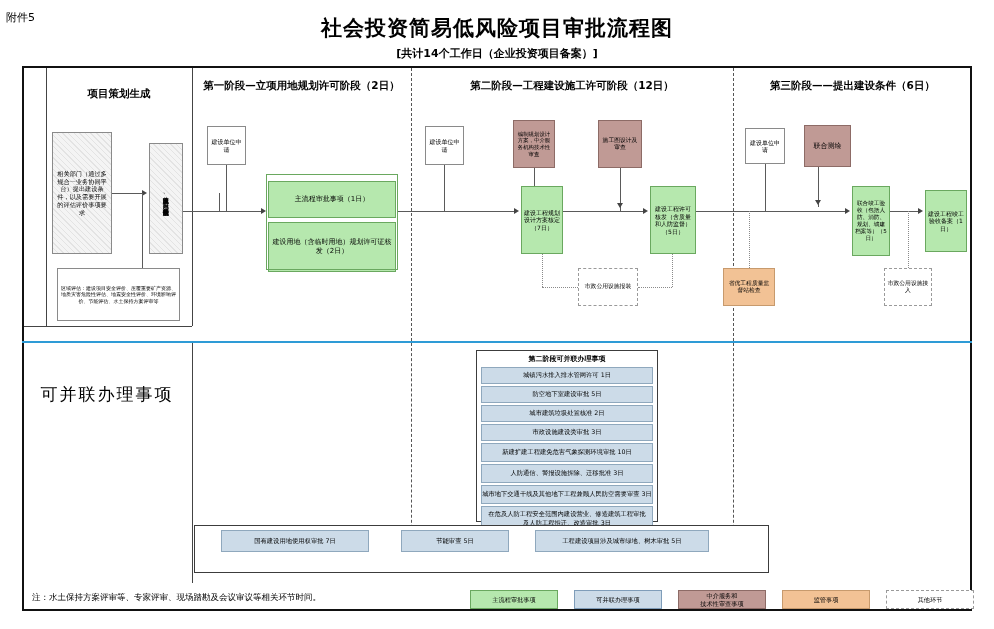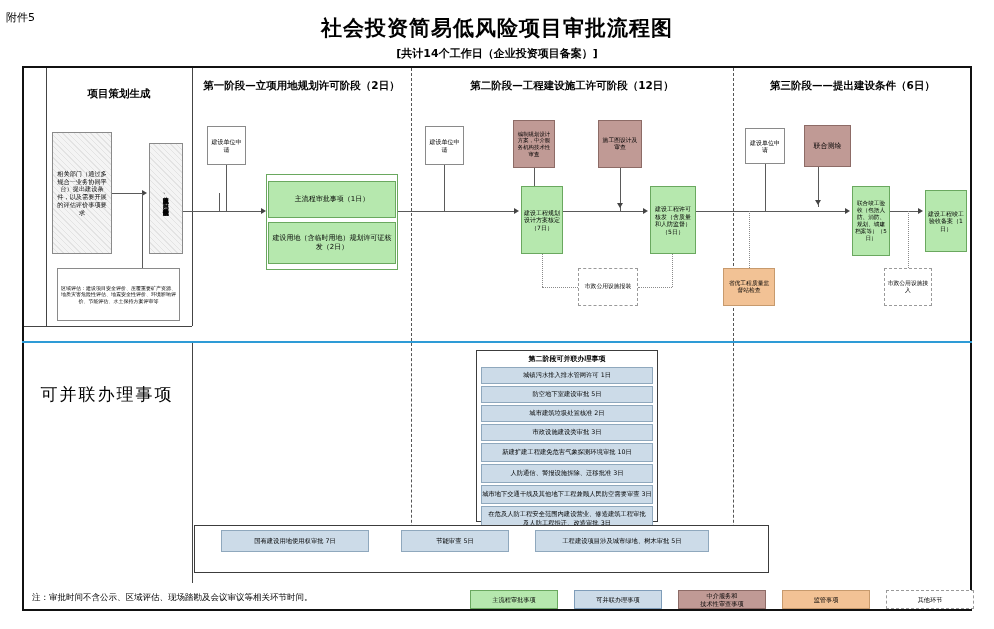--- a/index.html
+++ b/index.html
@@ -140,21 +140,21 @@
 <div class="abs hline" style="left:112px;top:193px;width:30px;"></div>
 <div class="abs arrow-r" style="left:142px;top:189.5px;"></div>
 <div class="abs vline" style="left:142px;top:193px;height:75px;"></div>
 <div class="abs hline" style="left:183px;top:211px;width:36px;"></div>
 <div class="abs vline" style="left:219px;top:193px;height:19px;"></div>
 
 <div class="abs node white" style="left:207px;top:126px;width:39px;height:39px;font-size:6px;">建设单位申请</div>
 <div class="abs vline" style="left:226px;top:165px;height:46px;"></div>
 
 <div class="abs node green" style="left:268px;top:181px;width:128px;height:37px;font-size:7px;">主流程审批事项（1日）</div>
-<div class="abs node green" style="left:268px;top:222px;width:128px;height:42px;font-size:7px;">建设用地（含临时用地）规划许可证核发（2日）</div>
+<div class="abs node green" style="left:268px;top:222px;width:128px;height:50px;font-size:7px;">建设用地（含临时用地）规划许可证核发（2日）</div>
 <div class="abs" style="left:266px;top:174px;width:132px;height:96px;border:1px solid #6aa85f;"></div>
 
 <div class="abs hline" style="left:219px;top:211px;width:42px;"></div>
 <div class="abs arrow-r" style="left:261px;top:207.5px;"></div>
 <div class="abs hline" style="left:398px;top:211px;width:38px;"></div>
 
 <div class="abs node white" style="left:425px;top:126px;width:39px;height:39px;font-size:6px;">建设单位申请</div>
 <div class="abs vline" style="left:444px;top:165px;height:46px;"></div>
 
 <div class="abs node brown" style="left:513px;top:120px;width:42px;height:48px;font-size:5.4px;">编制规划设计方案，中介服务机构技术性审查</div>
@@ -220,20 +220,20 @@
 </div>
 
 <div class="abs panel" style="left:194px;top:525px;width:575px;height:48px;">
   <div style="position:relative;height:28px;">
     <div class="plist-item abs" style="left:26px;top:4px;width:148px;height:22px;">国有建设用地使用权审批 7日</div>
     <div class="plist-item abs" style="left:206px;top:4px;width:108px;height:22px;">节能审查 5日</div>
     <div class="plist-item abs" style="left:340px;top:4px;width:174px;height:22px;">工程建设项目涉及城市绿地、树木审批 5日</div>
   </div>
 </div>
 
-<div class="abs" id="footer-note">注：审批时间不含公示、区域评估、现场踏勘及会议审议等相关环节时间。</div>
+<div class="abs" id="footer-note">注：水土保持方案评审等、专家评审、现场踏勘及会议审议等相关环节时间。</div>
 
 <div class="abs legend-box green" style="left:470px;top:590px;width:88px;height:19px;">主流程审批事项</div>
 <div class="abs legend-box blue" style="left:574px;top:590px;width:88px;height:19px;">可并联办理事项</div>
 <div class="abs legend-box brown" style="left:678px;top:590px;width:88px;height:19px;white-space:pre-line;">中介服务和
 技术性审查事项</div>
 <div class="abs legend-box orange" style="left:782px;top:590px;width:88px;height:19px;">监管事项</div>
 <div class="abs legend-box dashed" style="left:886px;top:590px;width:88px;height:19px;">其他环节</div>
 
 </body></html>

